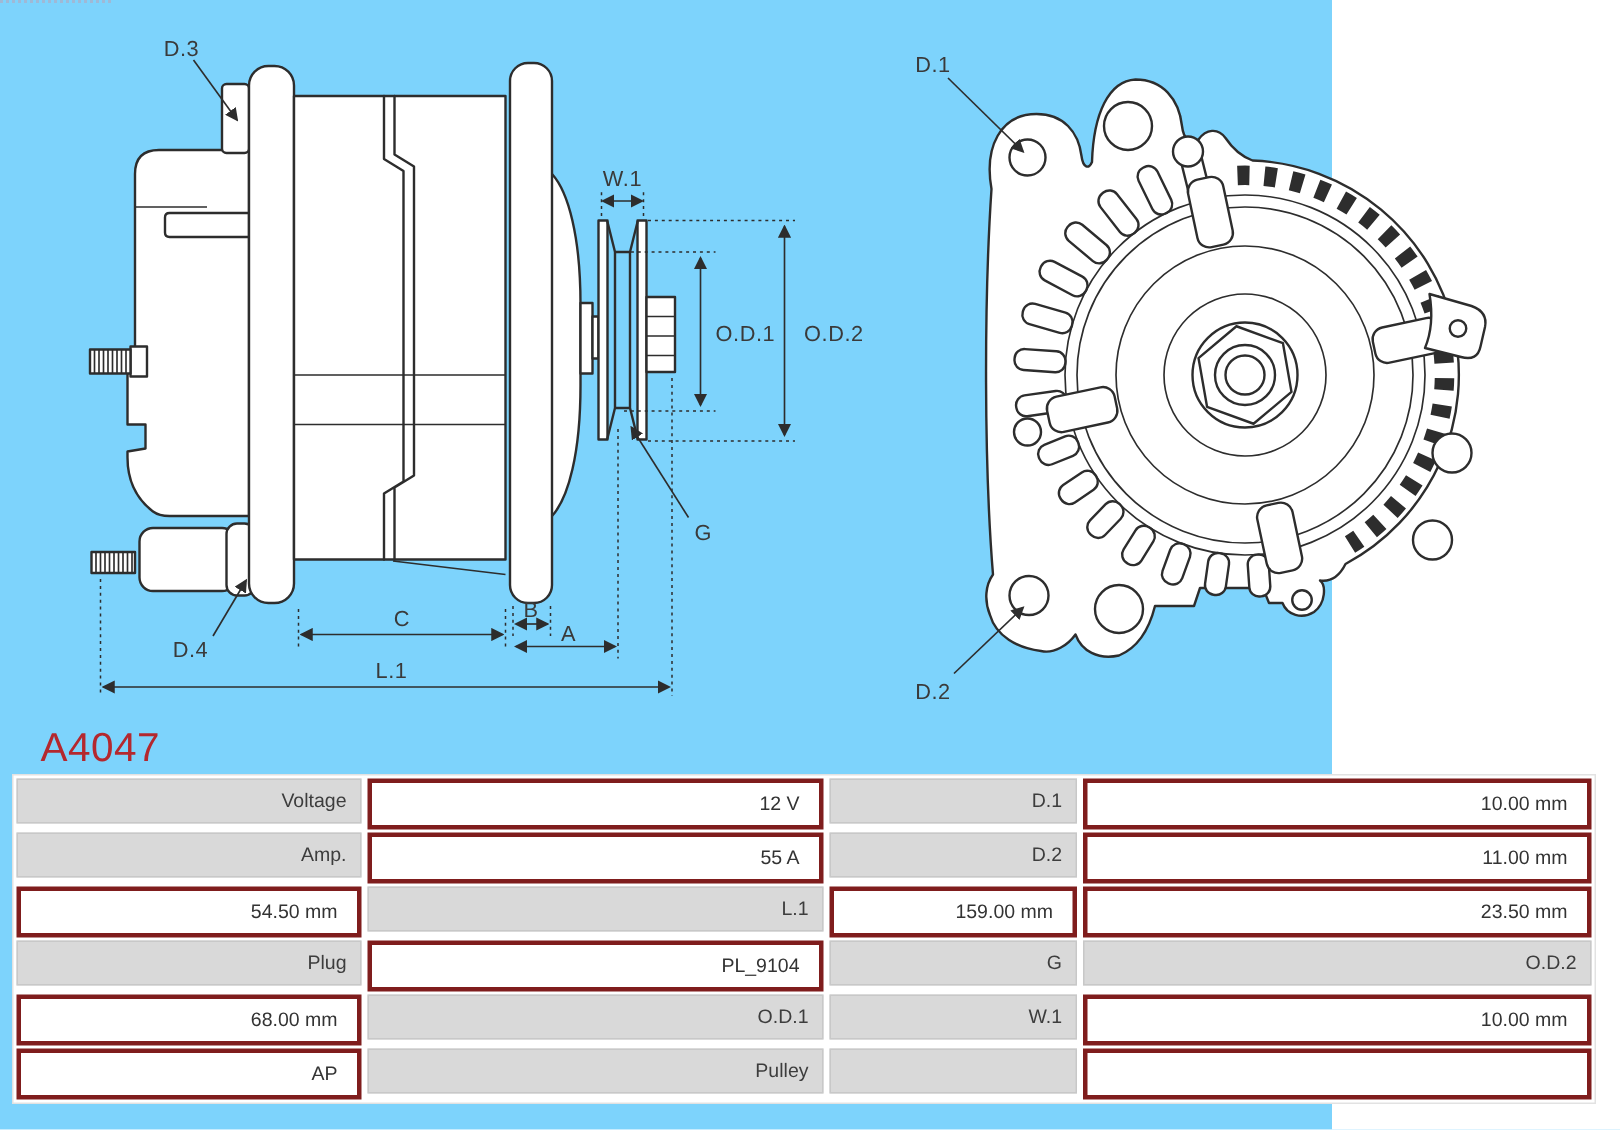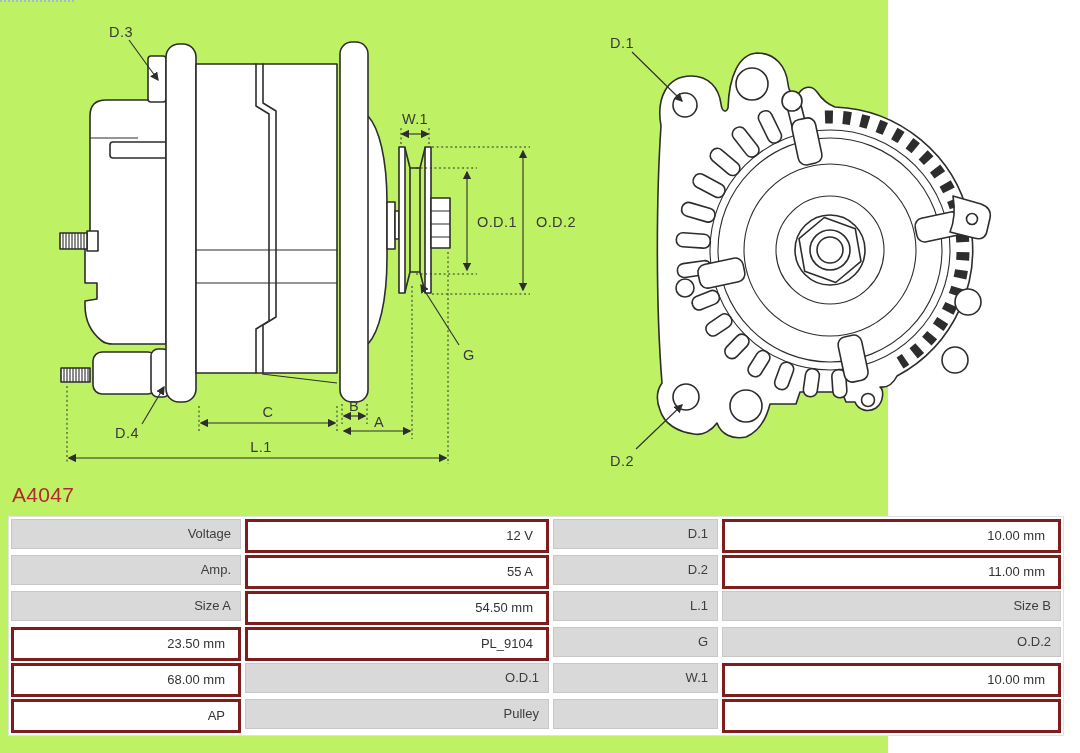--- a/index.html
+++ b/index.html
@@ -1,27 +1,27 @@
 <!DOCTYPE html>
 <html><head>
 <meta charset="utf-8">
 <style>
   html,body{margin:0;padding:0;background:#ffffff;width:1080px;height:753px;overflow:hidden;
     font-family:"Liberation Sans", sans-serif;}
-  #stage{position:relative;width:888px;height:753px;background:#bef264;}
+  #stage{position:relative;width:888px;height:753px;background:#7dd3fc;}
   #top-artifact{position:absolute;left:0;top:0;width:76px;height:2px;
     background:repeating-linear-gradient(90deg,#9fb9d6 0 2px,transparent 2px 4px);}
   #drawing{position:absolute;left:0;top:0;}
   .ln{stroke:#2d2d2d;stroke-width:1.6;fill:none;stroke-linejoin:round;stroke-linecap:round;}
   .fw{stroke:#2d2d2d;stroke-width:1.6;fill:#ffffff;stroke-linejoin:round;}
   .thin{stroke:#2d2d2d;stroke-width:1.1;fill:none;}
   .dot{stroke:#2d2d2d;stroke-width:1;fill:none;stroke-dasharray:2 2.6;}
   .dim{stroke:#2d2d2d;stroke-width:1.1;fill:none;}
   .lbl{font-family:"Liberation Sans",sans-serif;font-size:14.5px;fill:#3a3a3a;letter-spacing:.4px;}
-  #part-number{position:absolute;left:12px;top:483px;font-size:21px;color:#b4282e;
+  #part-number{position:absolute;left:27px;top:483px;font-size:27px;color:#b4282e;
     letter-spacing:.3px;}
   #spec-table{position:absolute;left:8px;top:516px;width:1050px;border:1px solid #e2e2e2;
     padding:2px;display:grid;grid-template-columns:230px 304px 165px 339px;
     gap:2px 4px;background:#fff;}
   .cell{height:28px;line-height:28px;font-size:13px;text-align:right;white-space:nowrap;
     overflow:hidden;}
   .cell.lab{background:#d9d9d9;border:1px solid #c8c8c8;color:#3d3d3d;padding-right:9px;}
   .cell.val{background:#ffffff;border:3px solid #7f1d1d;color:#333333;padding-right:13px;}
 </style>
 </head>
@@ -201,26 +201,26 @@
     <div class="cell lab">Voltage</div>
     <div class="cell val">12 V</div>
     <div class="cell lab">D.1</div>
     <div class="cell val">10.00 mm</div>
 
     <div class="cell lab">Amp.</div>
     <div class="cell val">55 A</div>
     <div class="cell lab">D.2</div>
     <div class="cell val">11.00 mm</div>
 
-    <div class="cell lab">Size A</div>
     <div class="cell val">54.50 mm</div>
     <div class="cell lab">L.1</div>
-
-    <div class="cell lab">Size B</div>
+    <div class="cell val">159.00 mm</div>
+
     <div class="cell val">23.50 mm</div>
+    <div class="cell lab">Plug</div>
     <div class="cell val">PL_9104</div>
 
     <div class="cell lab">G</div>
     <div class="cell lab">O.D.2</div>
     <div class="cell val">68.00 mm</div>
 
     <div class="cell lab">O.D.1</div>
     <div class="cell lab">W.1</div>
     <div class="cell val">10.00 mm</div>
 

